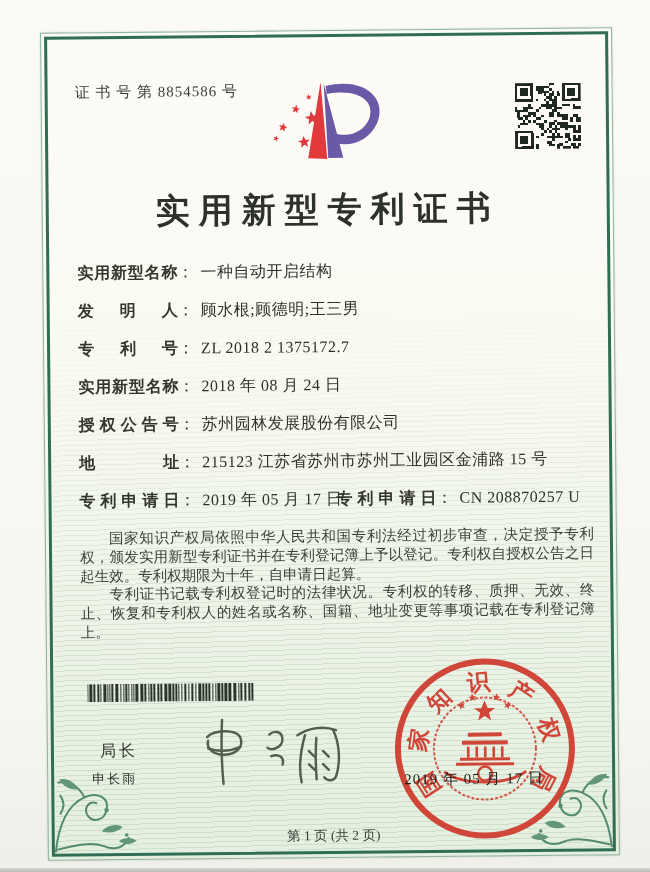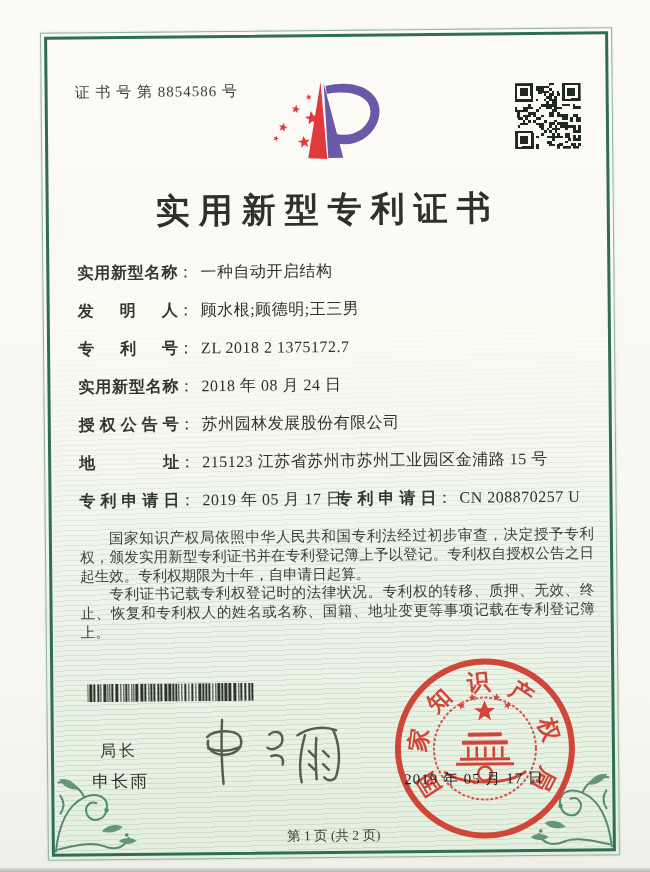--- a/index.html
+++ b/index.html
@@ -27,21 +27,21 @@
   .colon{display:inline-block;color:#33362e;}
   .fvalue{display:inline-block;margin-left:7px;color:#2f322b;letter-spacing:.5px;}
   .grant-no{position:absolute;left:257px;top:0;}
   .body{position:absolute;left:34px;top:496px;width:514px;font-size:14.5px;line-height:18.8px;
         text-align:justify;color:#3b3f38;}
   .body p{margin:0;text-indent:2em;}
   .barcode{position:absolute;left:40px;top:651px;width:170px;height:18px;}
   .seal{position:absolute;left:342px;top:624px;width:190px;height:190px;opacity:.93;}
   .seal-date{position:absolute;left:356px;top:740px;font-size:15px;letter-spacing:1px;color:#1e1f1c;z-index:5;}
   .signer-title{position:absolute;left:52px;top:708px;font-size:16px;letter-spacing:3px;color:#2f332c;}
-  .signer-name{position:absolute;left:44px;top:737px;font-size:17px;letter-spacing:2px;color:#2f332c;}
+  .signer-name{position:absolute;left:44px;top:737px;font-size:13px;letter-spacing:2px;color:#2f332c;}
   .signature{position:absolute;left:148px;top:676px;width:160px;height:85px;}
   .footer{position:absolute;left:0;right:0;top:796px;text-align:center;font-size:13.5px;color:#3a3d36;}
   .ornament{position:absolute;bottom:4px;width:96px;height:112px;}
   .ornament.right{right:4px;}
   .ornament.left{left:4px;transform:scaleX(-1);}
 </style>
 </head>
 <body>
 
 <div class="page">

